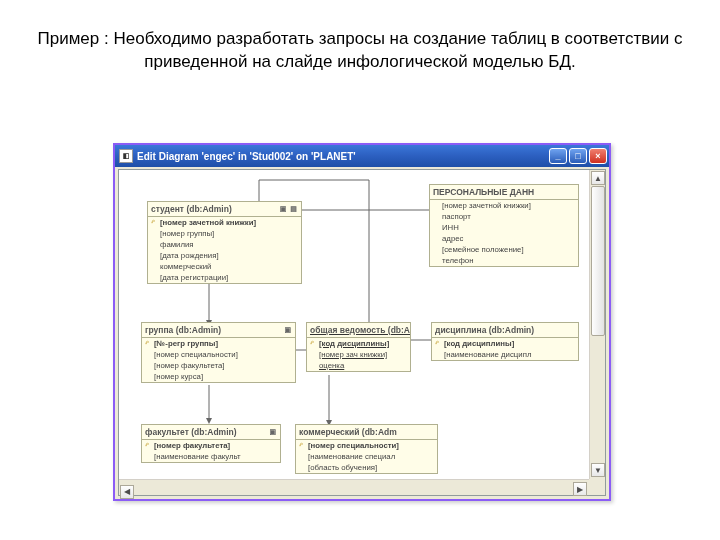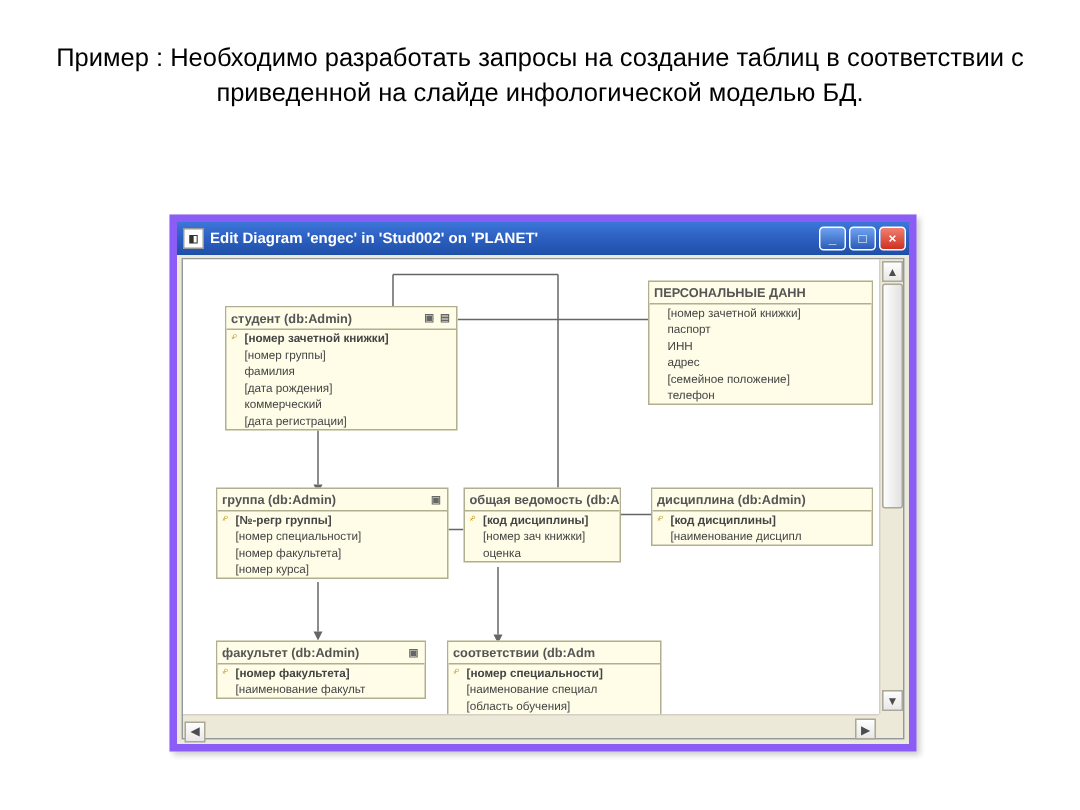--- a/index.html
+++ b/index.html
@@ -1,18 +1,18 @@
 <!DOCTYPE html>
 <html><head>
 <meta charset="utf-8">
 <style>
   * { box-sizing: border-box; margin: 0; padding: 0; }
   body { font-family: Tahoma, Arial, sans-serif; background: #fff; width: 720px; height: 540px; position: relative; }
   .slide-title { text-align: center; font-size: 17px; font-weight: 400; padding: 28px 12px 10px; line-height: 1.35; color: #000; }
-  .app-window { position: absolute; left: 113px; top: 143px; width: 498px; height: 358px; border: 5px solid #8b5cf6; background: #ece9d8; box-shadow: 2px 2px 4px rgba(0,0,0,0.2); }
+  .app-window { position: absolute; left: 113px; top: 143px; width: 498px; height: 358px; border: 2px solid #8b5cf6; background: #ece9d8; box-shadow: 2px 2px 4px rgba(0,0,0,0.2); }
   .titlebar { height: 22px; background: linear-gradient(to bottom, #3b77d9 0%, #2c5fc0 50%, #1e4fa8 100%); display: flex; align-items: center; padding: 0 2px 0 4px; color: #fff; font-size: 10px; font-weight: bold; }
   .titlebar .title-text { flex: 1; white-space: nowrap; overflow: hidden; }
   .win-btns { display: flex; gap: 2px; }
   .win-btn { width: 18px; height: 16px; background: linear-gradient(to bottom,#6fa3f0,#2a5cb8); border: 1px solid #fff; border-radius: 3px; display: flex; align-items: center; justify-content: center; font-size: 9px; color: #fff; font-family: Arial; font-weight: bold; }
   .win-btn.close { background: linear-gradient(to bottom,#f08070,#d03020); }
   .canvas-wrap { position: absolute; left: 3px; top: 24px; right: 3px; bottom: 3px; background: #fff; border: 1px solid #919b9c; }
   .scroll-v { position: absolute; right: 0; top: 0; bottom: 16px; width: 16px; background: #ece9d8; border-left: 1px solid #d4d0c8; }
   .scroll-h { position: absolute; left: 0; right: 16px; bottom: 0; height: 16px; background: #ece9d8; border-top: 1px solid #d4d0c8; }
   .scroll-corner { position: absolute; right: 0; bottom: 0; width: 16px; height: 16px; background: #ece9d8; }
   .scroll-btn { width: 14px; height: 14px; margin: 1px; background: linear-gradient(to bottom,#fefefe,#e8e8e8); border: 1px solid #aca899; display: flex; align-items: center; justify-content: center; font-size: 8px; color: #4d4d4d; }
@@ -100,21 +100,21 @@
             <span class="ent-icons">▣</span>
           </div>
         <div class="entity-body">
           <div class="field pk">[№-регр группы]</div>
           <div class="field">[номер специальности]</div>
           <div class="field">[номер факультета]</div>
           <div class="field">[номер курса]</div>
         </div>
       </div>
 
-      <div class="entity" style="left:187px; top:152px; width:105px;">
+      <div class="entity" style="left:187px; top:152px; width:105px;text-decoration:underline;">
         <div class="entity-header">
             <span>общая ведомость (db:A</span>
           </div>
         <div class="entity-body">
           <div class="field pk">[код дисциплины]</div>
           <div class="field">[номер зач книжки]</div>
           <div class="field">оценка</div>
         </div>
       </div>
 
@@ -134,21 +134,21 @@
             <span class="ent-icons">▣</span>
           </div>
         <div class="entity-body">
           <div class="field pk">[номер факультета]</div>
           <div class="field">[наименование факульт</div>
         </div>
       </div>
 
       <div class="entity" style="left:176px; top:254px; width:143px;">
         <div class="entity-header">
-            <span>соответствии (db:Adm</span>
+            <span>коммерческий (db:Adm</span>
           </div>
         <div class="entity-body">
           <div class="field pk">[номер специальности]</div>
           <div class="field">[наименование специал</div>
           <div class="field">[область обучения]</div>
         </div>
       </div>
 
     </div>
 

